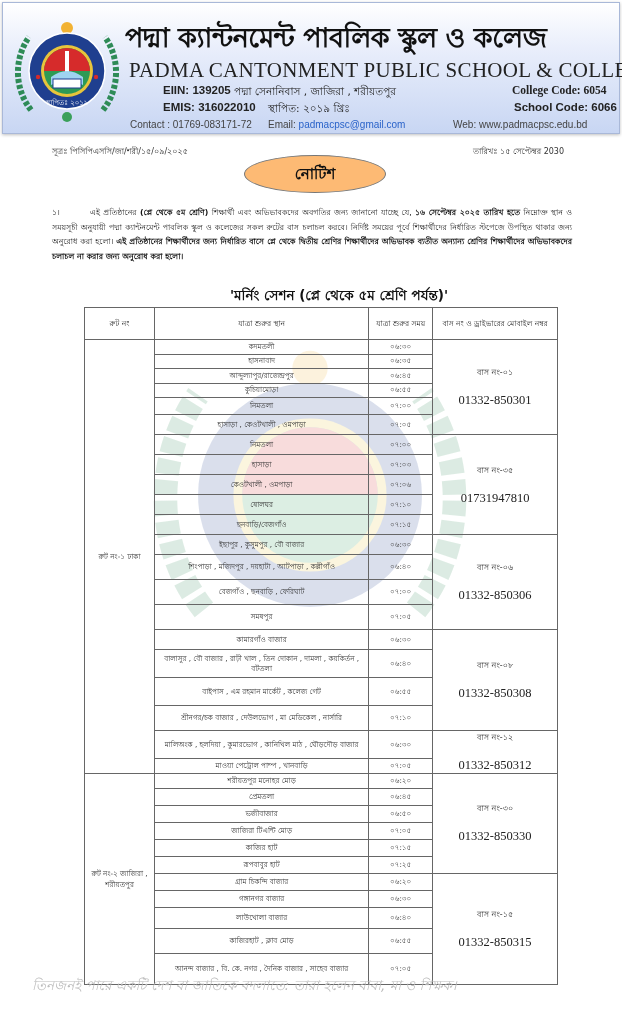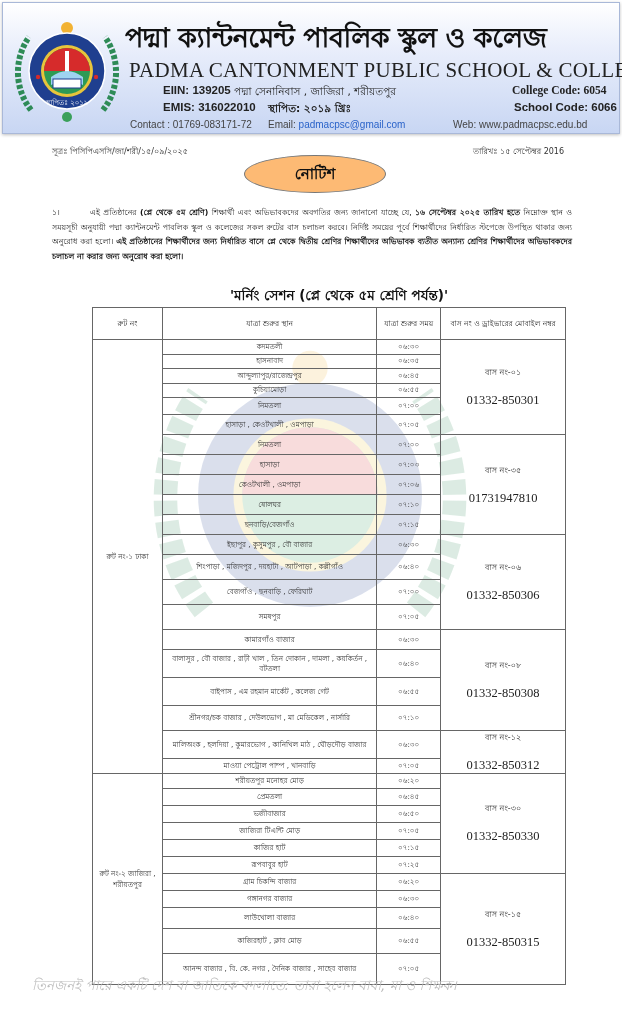--- a/index.html
+++ b/index.html
@@ -26,21 +26,21 @@
   .para { position:absolute; left:52px; top:206px; width:520px; font-family:"DejaVu Sans", sans-serif;
           font-size:7.8px; line-height:14.6px; color:#222; text-align:justify; }
   .para b { font-weight:bold; color:#111; }
   .para .num { display:inline-block; width:38px; }
 
   .watermark { position:absolute; left:145px; top:330px; width:330px; height:330px; opacity:0.16; pointer-events:none; }
 
   .section-title { position:absolute; left:0; width:622px; top:285px; text-align:center;
                    font-family:"DejaVu Sans", sans-serif; font-weight:bold; font-size:13.5px; color:#111;padding-left:28px; }
 
-  table.sched { position:absolute; left:92px; top:307px; width:474px; border-collapse:collapse;
+  table.sched { position:absolute; left:84px; top:307px; width:474px; border-collapse:collapse;
                 font-family:"DejaVu Sans", sans-serif; font-size:7.2px; color:#333; }
   table.sched td, table.sched th { border:1px solid #666; padding:0 3px; text-align:center; vertical-align:middle; }
   table.sched th { font-weight:normal; font-size:7.5px; color:#222; height:31px; line-height:11px; }
   table.sched td.route { width:62px; line-height:11px; }
   table.sched td.place { width:204px; line-height:10px; }
   table.sched td.time { width:56px; color:#444; }
   table.sched td.bus { width:116px; }
   table.sched td.bus .bno { display:block; font-size:8px; color:#333; }
   table.sched td.bus .ph { display:block; font-family:"Liberation Serif", serif; font-size:12.5px; color:#222; margin-top:14px; }
   tr.r13 td { height:13.5px; }
@@ -79,33 +79,33 @@
   </svg>
 
   <div class="title-bn">পদ্মা ক্যান্টনমেন্ট পাবলিক স্কুল ও কলেজ</div>
   <div class="title-en">PADMA CANTONMENT PUBLIC SCHOOL &amp; COLLEGE</div>
 
   <div class="hrow" style="left:127px;top:81px;">EIIN: 139205</div>
   <div class="hbn" style="left:231px;top:81px;">পদ্মা সেনানিবাস , জাজিরা , শরীয়তপুর</div>
   <div class="hrow" style="left:476px;top:81px;font-family:Liberation Serif, serif;">College Code: 6054</div>
 
   <div class="hrow" style="left:127px;top:98px;">EMIS: 316022010</div>
-  <div class="hbn" style="left:265px;top:98px;font-weight:bold;">স্থাপিত: ২০১৯ খ্রিঃ</div>
+  <div class="hbn" style="left:265px;top:98px;">স্থাপিত: ২০১৯ খ্রিঃ</div>
   <div class="hrow" style="left:478px;top:98px;">School Code: 6066</div>
 
   <div class="contact" style="left:127px;">Contact : 01769-083171-72</div>
   <div class="contact" style="left:265px;">
     <span>Email:</span>
     <span class="link">padmacpsc@gmail.com</span>
   </div>
   <div class="contact" style="left:450px;">Web: www.padmacpsc.edu.bd</div>
 </div>
 
 <div class="ref">সূত্রঃ পিসিপিএসসি/জা/শরী/১৫/০৯/২০২৫</div>
-<div class="date">তারিখঃ  ১৫ সেপ্টেম্বর 2016</div>
+<div class="date">তারিখঃ  ১৫ সেপ্টেম্বর 2030</div>
 <div class="notice-oval">
   <span>নোটিশ</span>
 </div>
 
 <div class="para">
   <span class="num">১।</span><span>এই প্রতিষ্ঠানের </span><b>(প্লে থেকে ৫ম শ্রেণি)</b><span> শিক্ষার্থী এবং অভিভাবকদের অবগতির জন্য জানানো যাচ্ছে যে,  </span><b>১৬ সেপ্টেম্বর ২০২৫ তারিখ হতে</b><span> নিম্নোক্ত স্থান ও সময়সূচী অনুযায়ী পদ্মা ক্যান্টনমেন্ট পাবলিক স্কুল ও কলেজের সকল রুটের বাস চলাচল করবে। নির্দিষ্ট সময়ের পূর্বে শিক্ষার্থীদের নির্ধারিত স্টপেজে উপস্থিত থাকার জন্য অনুরোধ করা হলো। </span><b>এই প্রতিষ্ঠানের শিক্ষার্থীদের জন্য নির্ধারিত বাসে প্লে থেকে দ্বিতীয় শ্রেণির শিক্ষার্থীদের অভিভাবক ব্যতীত অন্যান্য শ্রেণির শিক্ষার্থীদের অভিভাবকদের চলাচল না করার জন্য অনুরোধ করা হলো।</b>
 </div>
 
 <svg class="watermark" viewBox="0 0 112 112">
   <path d="M20 95 C4 75 2 45 18 22" stroke="#2e8b57" stroke-width="8" fill="none" stroke-dasharray="5 2"></path>

